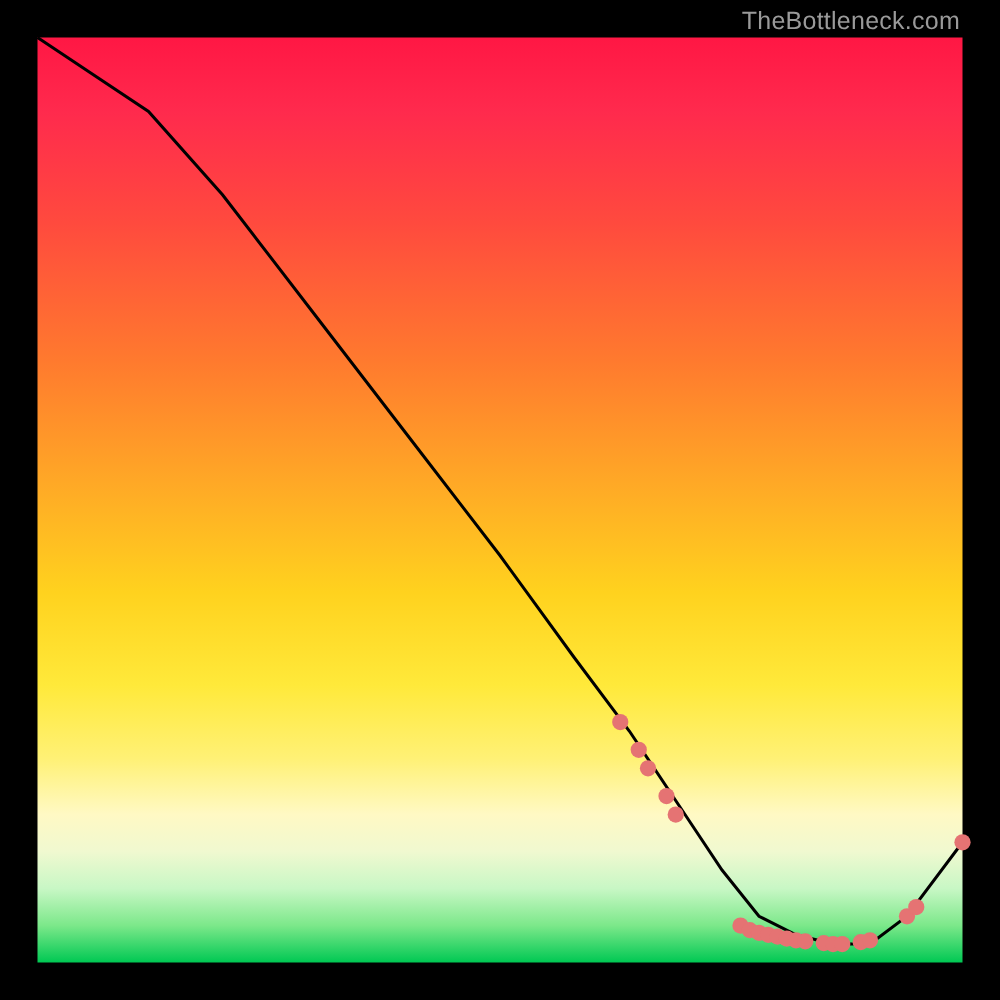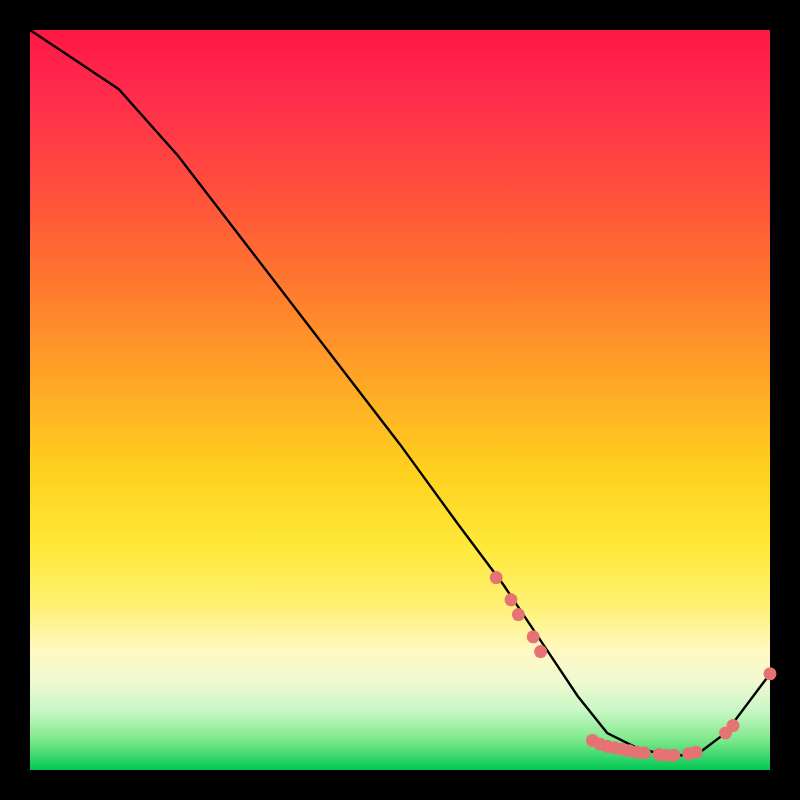--- a/index.html
+++ b/index.html
@@ -57,20 +57,21 @@
     width: 740px;
     height: 740px;
     overflow: visible;
   }
 </style>
 </head>
 <body>
 
 <div class="frame">
 
+  <div class="watermark">TheBottleneck.com</div>
 
   <div class="plot">
     <svg class="curve" viewBox="0 0 740 740">
       <path fill="none" stroke="#000000" stroke-width="2.4" d="M0.0 0.0 L44.4 29.6 L88.8 59.2 L148.0 125.8 L222.0 222.0 L296.0 318.2 L370.0 414.4 L429.2 495.8 L473.6 555.0 L518.0 621.6 L547.6 666.0 L577.2 703.0 L606.8 717.8 L636.4 725.2 L666.0 725.2 L695.6 703.0 L740.0 643.8"></path>
       <g>
           <circle cx="466.2" cy="547.6" r="6.5" fill="#e57373"></circle>
           <circle cx="481.0" cy="569.8" r="6.5" fill="#e57373"></circle>
           <circle cx="488.4" cy="584.6" r="6.5" fill="#e57373"></circle>
           <circle cx="503.2" cy="606.8" r="6.5" fill="#e57373"></circle>
           <circle cx="510.6" cy="621.6" r="6.5" fill="#e57373"></circle>

